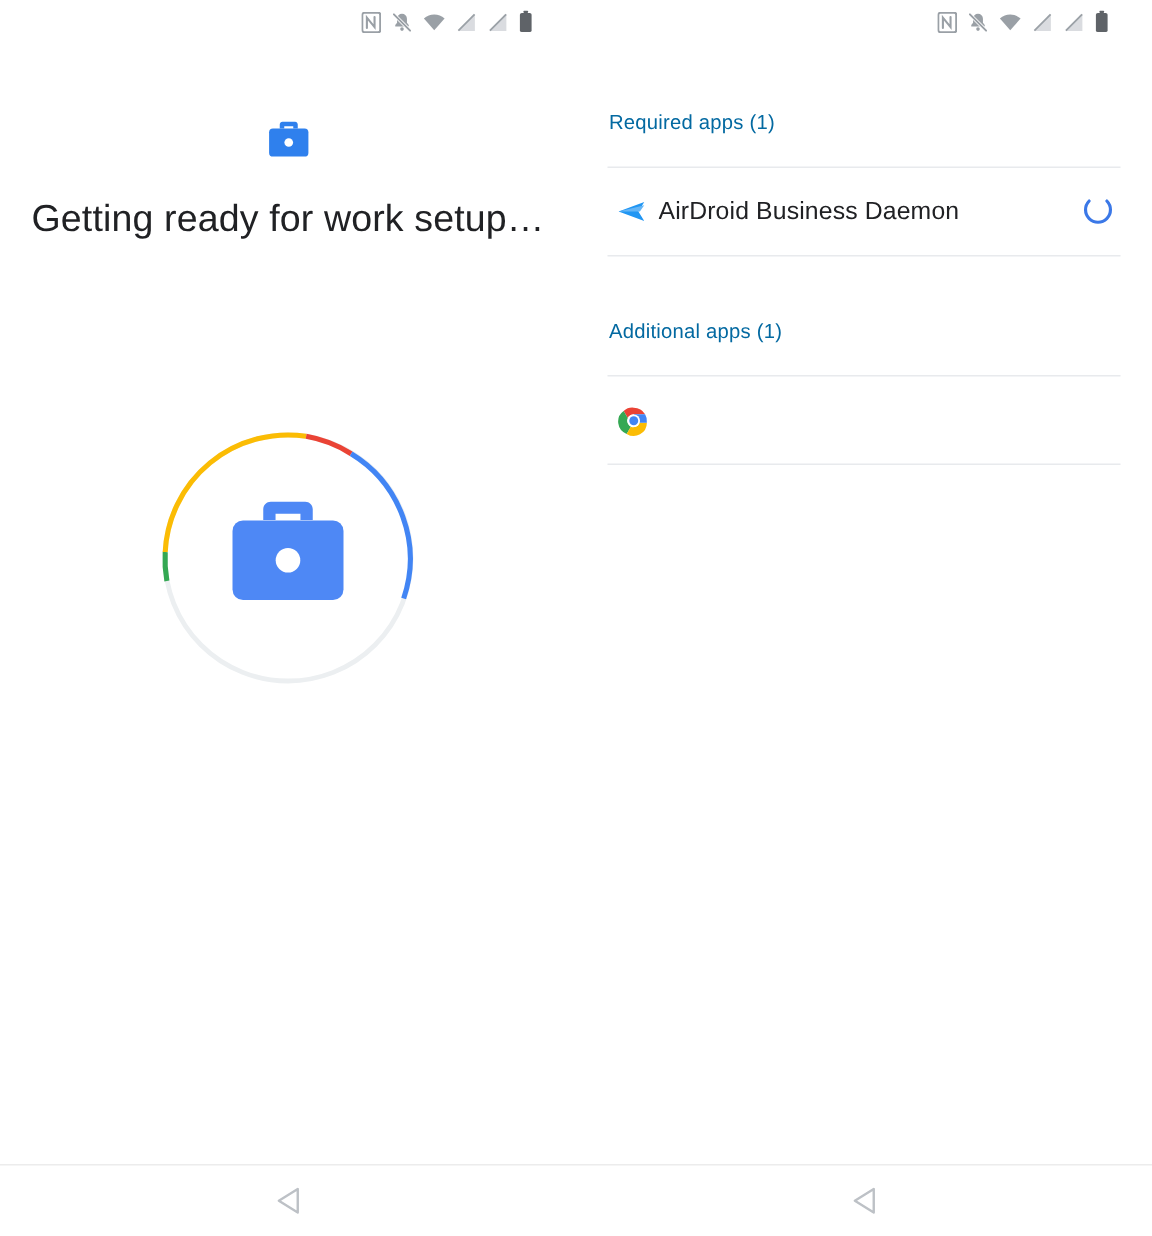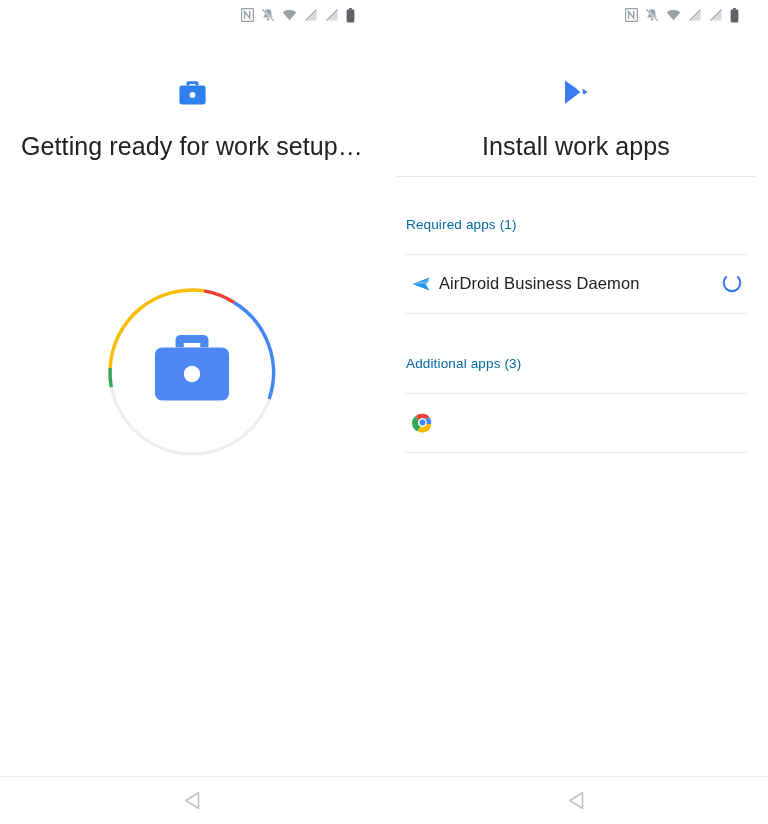--- a/index.html
+++ b/index.html
@@ -252,32 +252,20 @@
           </svg>
       </span>
       <span class="sb-icon">
         <svg width="9" height="15" viewBox="0 0 9 15">
             <rect x="3" y="0" width="3" height="1.7" rx="0.5" fill="#5f6368"></rect>
             <rect x="0.6" y="1.6" width="7.8" height="12.8" rx="1.3" fill="#5f6368"></rect>
           </svg>
       </span>
     </div>
 
-    <div class="header">
-      <div class="brand-icon">
-        <svg width="28" height="30" viewBox="0 0 28 30">
-          <path d="M2.4 1.6 L20.0 13.6 L2.4 27.0 Z" fill="#3a7df0"></path>
-          <path d="M20.6 10.4 L25.6 13.9 L20.6 17.4 Z" fill="#3a7df0"></path>
-          <path d="M2.4 1.6 L20.0 13.6 L2.4 27.0 Z" fill="none" stroke="#ffffff" stroke-width="1.1"></path>
-          <path d="M14.9 9.7 L22.5 17.9" stroke="#ffffff" stroke-width="1.3"></path>
-        </svg>
-      </div>
-      <div class="page-title">Install work apps</div>
-      <div class="title-rule"></div>
-    </div>
 
     <div class="app-list">
 
       <div class="section-label">Required apps (1)</div>
       <div class="post-label-gap"></div>
       <div class="list-rule"></div>
       <div class="app-row">
         <span class="app-icon">
           <svg width="22" height="18" viewBox="0 0 22 18">
             <path d="M1.4 9.0 L18.5 2.6 L14.6 9.0 L18.5 15.4 Z" fill="#2196f3"></path>
@@ -288,21 +276,21 @@
         <span class="app-status">
           <svg class="spinner" width="22" height="22" viewBox="0 0 22 22">
             <path d="M16.9 4.0 A 8.3 8.3 0 1 1 5.1 4.0" fill="none" stroke="#3b78e7" stroke-width="2.1" stroke-linecap="round"></path>
           </svg>
         </span>
       </div>
       <div class="list-rule"></div>
 
       <div class="group-gap"></div>
 
-      <div class="section-label">Additional apps (3)</div>
+      <div class="section-label">Additional apps (1)</div>
       <div class="post-label-gap"></div>
       <div class="list-rule"></div>
       <div class="app-row">
         <span class="app-icon">
           <svg width="21" height="21" viewBox="0 0 48 48">
             <path d="M24 4a20 20 0 0 1 17.3 10H24a10 10 0 0 0-9.1 5.9L8.6 9A19.9 19.9 0 0 1 24 4z" fill="#ea4335"></path>
             <path d="M8.6 9l6.3 10.9A10 10 0 0 0 19.6 33L13.2 44A20 20 0 0 1 8.6 9z" fill="#34a853"></path>
             <path d="M13.2 44l6.4-11a10 10 0 0 0 13.2-5.8L44 27.2A20 20 0 0 1 13.2 44z" fill="#fbbc05"></path>
             <path d="M41.3 14A20 20 0 0 1 44 27.2H24a10 10 0 0 0 0-13.2z" fill="#4285f4"></path>
             <circle cx="24" cy="24" r="9.6" fill="#ffffff"></circle>

